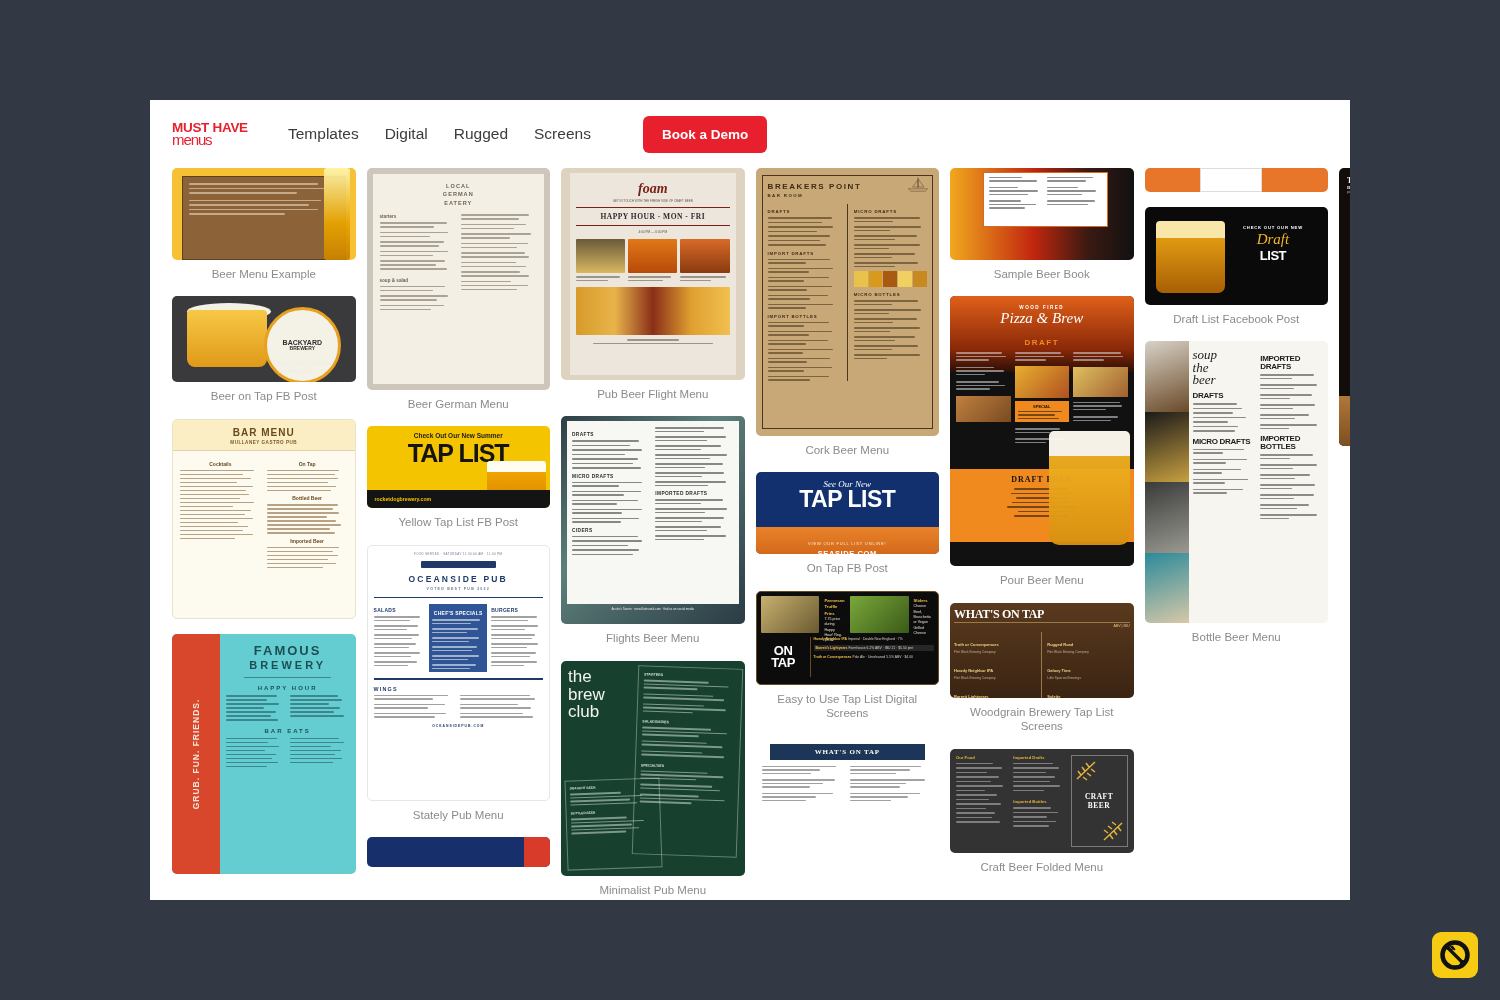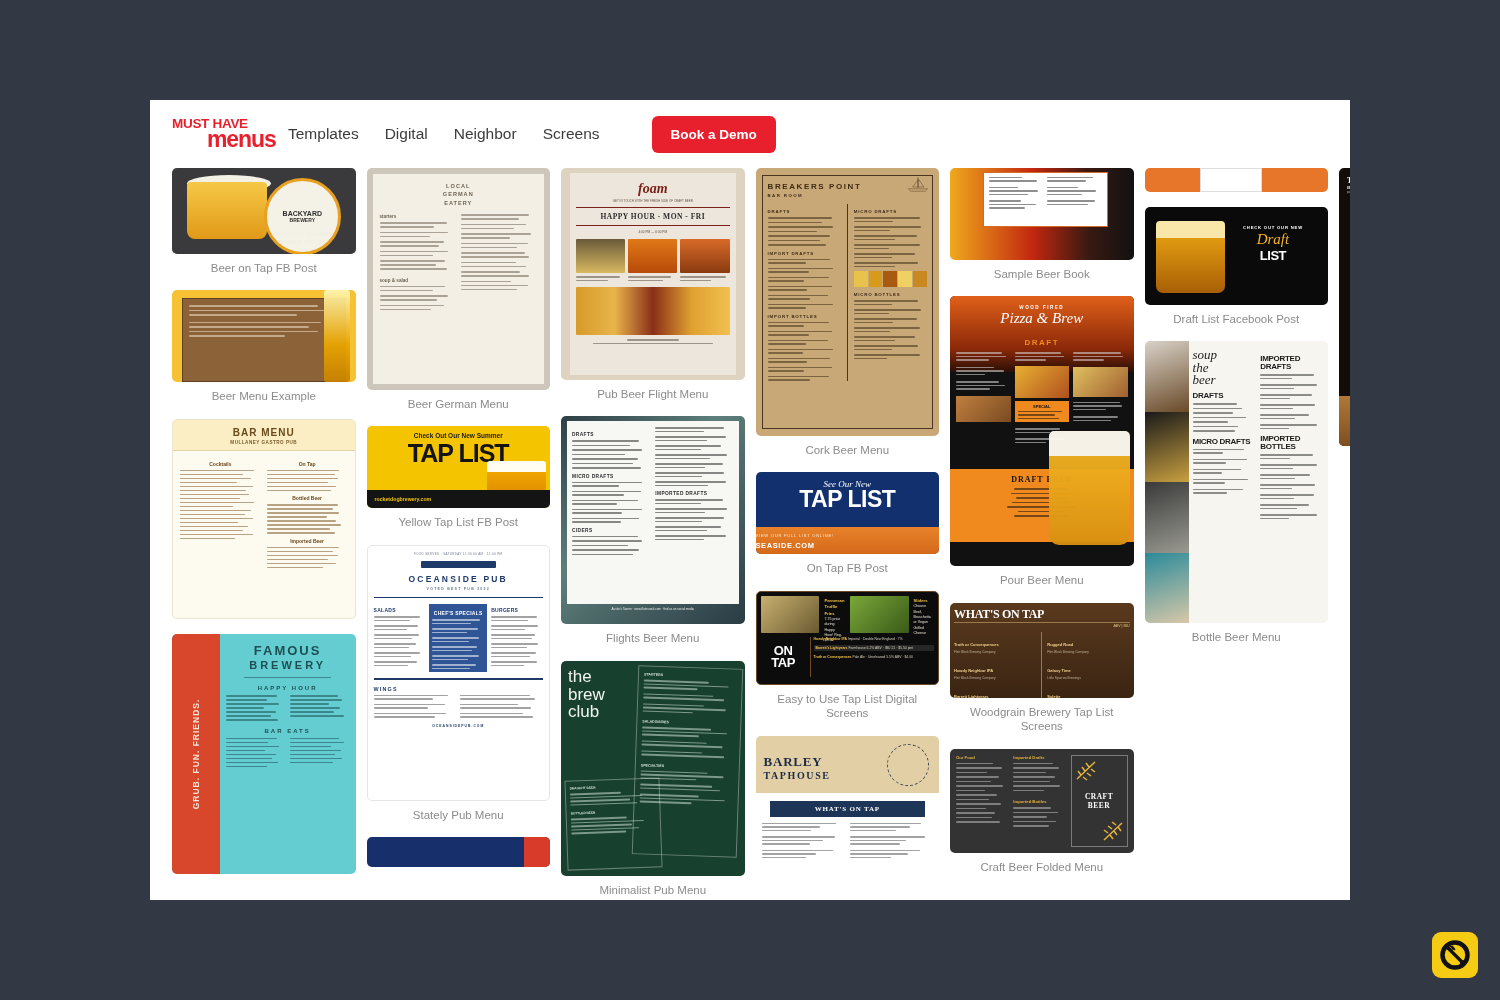--- a/index.html
+++ b/index.html
@@ -28,22 +28,22 @@
     padding: 0 24px 0 22px;
     position: relative;
     z-index: 20;
   }
   .logo-block { width: 86px; line-height: 1; user-select: none; }
   .logo-top {
     font-size: 13.5px; font-weight: bold; color: #e8202e;
     letter-spacing: -0.3px; display: block;
   }
   .logo-bottom {
-    font-size: 23px; font-weight: bold; color: #e8202e;
-    letter-spacing: -1.1px; display: block; margin-top: -2px; margin-left: 35px;
+    font-size: 15px; font-weight: normal; color: #e8202e;
+    letter-spacing: -1.1px; display: block; margin-top: -2px;
   }
   .nav { display: flex; align-items: center; gap: 26px; margin-left: 30px; }
   .nav-item {
     font-size: 15.5px; color: #3c3c3c; cursor: pointer;
     white-space: nowrap;
   }
   .demo-btn {
     margin-left: 26px;
     background: #e8202e; color: #fff;
     font-size: 13.5px; font-weight: bold;
@@ -247,21 +247,21 @@
   .t-cork .flight { display: flex; gap: 1px; height: 16px; margin: 4px 0; }
   .t-cork .flight i { flex: 1; display: block; }
 
   
   .t-ontapfb { background: #12306e; }
   .t-ontapfb .script { text-align: center; color: #fff; font-size: 9px; font-style: italic; font-family: "Liberation Serif", serif; padding-top: 7px; }
   .t-ontapfb .big { text-align: center; color: #fff; font-size: 23px; font-weight: bold; letter-spacing: -0.5px; line-height: .95; }
   .t-ontapfb .bar {
     position: absolute; bottom: 0; left: 0; right: 0; height: 33%;
     background: linear-gradient(180deg,#e8822a,#d4691a);
-    text-align: left; padding-top: 6px;
+    text-align: center; padding-top: 14px;
   }
   .t-ontapfb .bar .s { font-size: 4px; color: #fde9d4; letter-spacing: .8px; }
   .t-ontapfb .bar .b { font-size: 7.5px; color: #fff; font-weight: bold; letter-spacing: .6px; margin-top: 3px; }
 
   
   .t-digital { background: #0c0c0c; border: 1px solid #6b4a22; padding: 4px; }
   .t-digital .top { display: flex; gap: 3px; height: 44%; }
   .t-digital .cellimg { width: 34%; border-radius: 1px; }
   .t-digital .celltxt { flex: 1; color: #e9e2d4; font-size: 3.6px; padding: 2px; line-height: 1.5; }
   .t-digital .celltxt b { color: #f2c14a; font-size: 4.2px; }
@@ -396,61 +396,61 @@
   <div id="site-header">
 
     <div class="logo-block">
       <span class="logo-top">MUST HAVE</span>
       <span class="logo-bottom">menus</span>
     </div>
 
     <nav class="nav">
       <span class="nav-item">Templates</span>
       <span class="nav-item">Digital</span>
-      <span class="nav-item">Neighbor</span>
+      <span class="nav-item">Rugged</span>
       <span class="nav-item">Screens</span>
       <button class="demo-btn">Book a Demo</button>
     </nav>
 
   </div>
 
   <div id="results-grid">
-
-    <div class="card">
-      <div class="thumb t-backyard" style="height:86px">
-        <div class="t-foam"></div>
-        <div class="t-mug"></div>
-        <div class="t-badge">
-          <div>
-            <div>BACKYARD</div>
-            <div style="font-size:5px">BREWERY</div>
-          </div>
-        </div>
-        <div class="t-sub">
-          <div>CHECK OUT OUR NEW</div>
-          <div>SUMMER TAP LIST</div>
-        </div>
-      </div>
-      <div class="card-title">Beer on Tap FB Post</div>
-    </div>
 
     <div class="card">
       <div class="thumb t-example" style="height:92px">
         <div class="inner">
           <div class="txtline" style="width:86%;margin-bottom:3px"></div>
           <div class="txtline" style="width:90%;margin-bottom:3px"></div>
           <div class="txtline" style="width:72%;margin-bottom:6px"></div>
           <div class="txtline" style="width:88%;margin-bottom:3px"></div>
           <div class="txtline" style="width:80%;margin-bottom:3px"></div>
           <div class="txtline" style="width:86%;margin-bottom:3px"></div>
           <div class="txtline" style="width:64%"></div>
         </div>
         <div class="glass"></div>
       </div>
       <div class="card-title">Beer Menu Example</div>
+    </div>
+
+    <div class="card">
+      <div class="thumb t-backyard" style="height:86px">
+        <div class="t-foam"></div>
+        <div class="t-mug"></div>
+        <div class="t-badge">
+          <div>
+            <div>BACKYARD</div>
+            <div style="font-size:5px">BREWERY</div>
+          </div>
+        </div>
+        <div class="t-sub">
+          <div>CHECK OUT OUR NEW</div>
+          <div>SUMMER TAP LIST</div>
+        </div>
+      </div>
+      <div class="card-title">Beer on Tap FB Post</div>
     </div>
 
     <div class="card">
       <div class="thumb t-barmenu" style="height:200px">
         <div class="hdr">
           <h4>BAR MENU</h4>
           <h5>MULLANEY GASTRO PUB</h5>
         </div>
         <div class="cols">
           <div class="col">
@@ -997,25 +997,20 @@
             <div style="background:#262626;padding:1px 2px"><b>Barrett's Lightyears</b> <span>Farmhouse 6.2% ABV · IBU 21 · $5.50 pint</span></div>
             <div><b>Truth or Consequences</b> <span>Pale Ale · Unreleased 5.5% ABV · $4.00</span></div>
           </div>
         </div>
       </div>
       <div class="card-title">Easy to Use Tap List Digital Screens</div>
     </div>
 
     <div class="card">
       <div class="thumb t-barley" style="height:155px">
-        <div class="head">
-          <h4>BARLEY</h4>
-          <h5>TAPHOUSE</h5>
-          <div class="stamp"></div>
-        </div>
         <div class="banner">WHAT'S ON TAP</div>
         <div class="cols" style="color:#555">
           <div style="flex:1">
             <div class="txtline" style="width:90%;margin-bottom:2px"></div>
             <div class="txtline" style="width:70%;margin-bottom:2px"></div>
             <div class="txtline" style="width:60%;margin-bottom:5px"></div>
             <div class="txtline" style="width:88%;margin-bottom:2px"></div>
             <div class="txtline" style="width:74%;margin-bottom:2px"></div>
             <div class="txtline" style="width:58%;margin-bottom:5px"></div>
             <div class="txtline" style="width:86%;margin-bottom:2px"></div>

